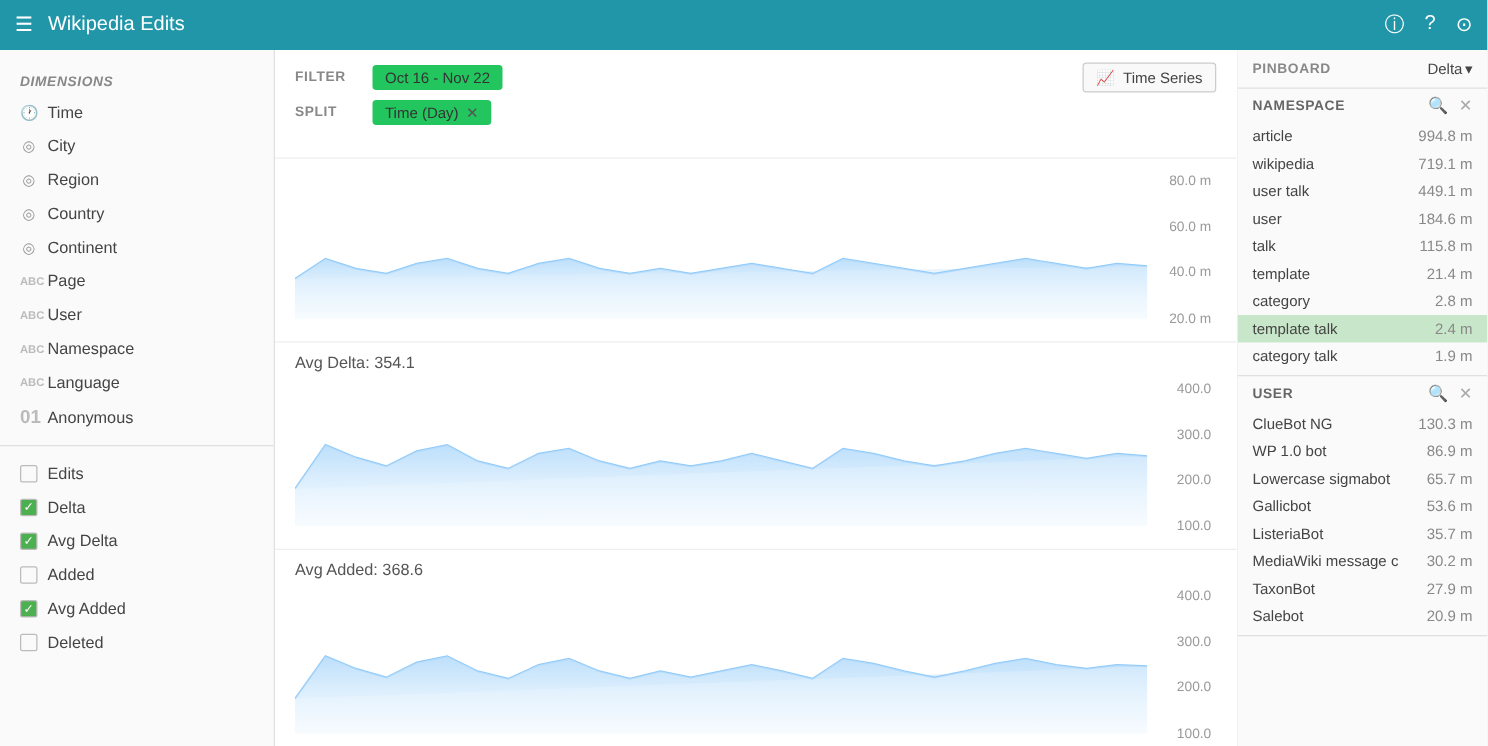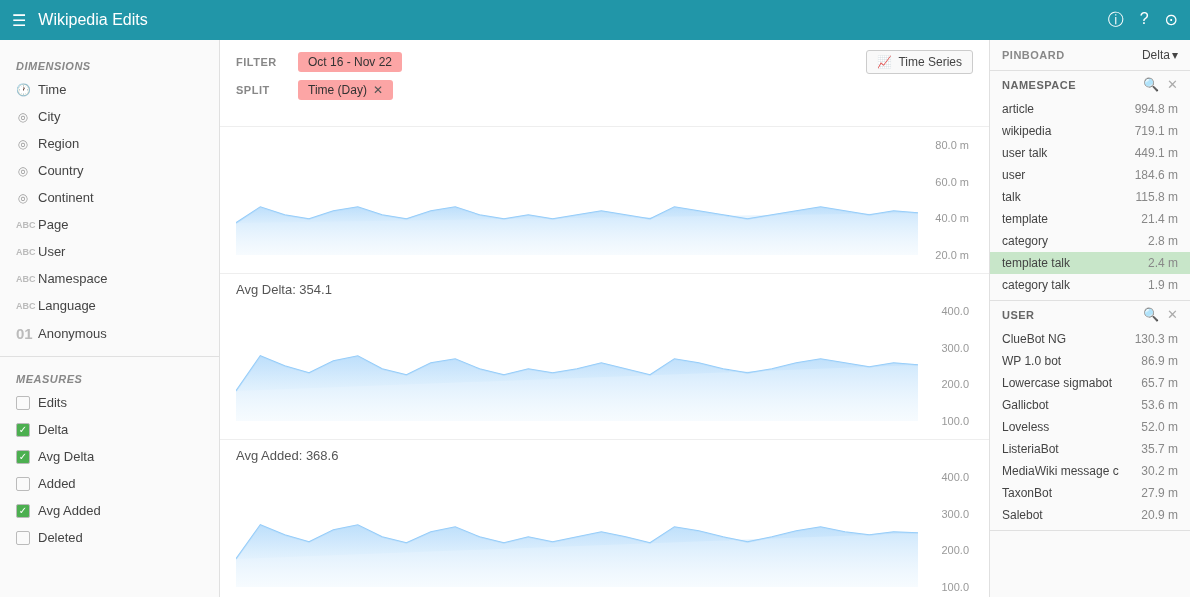--- a/index.html
+++ b/index.html
@@ -23,21 +23,21 @@
     .sidebar-divider { height: 1px; background: #e0e0e0; margin: 8px 0; }
 
     
     .center { flex: 1; background: #fff; overflow-y: auto; border-right: 1px solid #e0e0e0; }
 
     
     .filter-bar { padding: 10px 16px; background: #fff; border-bottom: 1px solid #eee; }
     .filter-row { display: flex; align-items: center; margin-bottom: 6px; gap: 12px; }
     .filter-row:last-child { margin-bottom: 16px; }
     .filter-label { font-size: 11px; font-weight: 600; color: #888; width: 50px; letter-spacing: 0.5px; }
-    .filter-chip { background: #fca5a5; border-radius: 3px; padding: 3px 10px; font-size: 12px; color: #333; display: flex; align-items: center; gap: 6px; }
+    .filter-chip { background: #22c55e; border-radius: 3px; padding: 3px 10px; font-size: 12px; color: #333; display: flex; align-items: center; gap: 6px; }
     .filter-chip-x { cursor: pointer; color: #555; }
     .time-series-btn { margin-left: auto; border: 1px solid #ccc; background: #f9f9f9; border-radius: 3px; padding: 4px 10px; font-size: 12px; cursor: pointer; display: flex; align-items: center; gap: 6px; color: #444; }
 
     
     .charts-area { padding: 0; }
     .chart-section { border-bottom: 1px solid #eee; padding: 8px 16px 8px 16px; }
     .chart-title { font-size: 13px; color: #555; margin-bottom: 4px; font-weight: 400; }
     .chart-container { display: flex; align-items: stretch; height: 130px; }
     .chart-svg-area { flex: 1; position: relative; overflow: hidden; }
     .chart-y-axis { width: 55px; display: flex; flex-direction: column; justify-content: space-between; align-items: flex-end; padding: 4px 4px 4px 0; font-size: 11px; color: #999; }
@@ -114,21 +114,20 @@
       <span class="sidebar-item-icon" style="font-size:9px;font-weight:bold;color:#bbb;">ABC</span>
       <span class="sidebar-item-label">Language</span>
     </div>
     <div class="sidebar-item">
       <span class="sidebar-item-icon" style="font-size:15px;font-weight:bold;color:#bbb;">01</span>
       <span class="sidebar-item-label">Anonymous</span>
     </div>
 
     <div class="sidebar-divider"></div>
 
-    <div class="sidebar-section-title">MEASURES</div>
 
     <div class="sidebar-item">
       <span style="width:14px;height:14px;border:1px solid #bbb;border-radius:2px;display:inline-block;flex-shrink:0;"></span>
       <span class="sidebar-item-label">Edits</span>
     </div>
     <div class="sidebar-item">
       <span style="width:14px;height:14px;border:1px solid #bbb;border-radius:2px;background:#4caf50;display:inline-flex;align-items:center;justify-content:center;flex-shrink:0;">
           <span style="color:white;font-size:10px;">✓</span>
         </span>
       <span class="sidebar-item-label">Delta</span>
@@ -328,24 +327,20 @@
       </div>
       <div class="panel-row">
         <span>Lowercase sigmabot</span>
         <span class="panel-row-value">65.7 m</span>
       </div>
       <div class="panel-row">
         <span>Gallicbot</span>
         <span class="panel-row-value">53.6 m</span>
       </div>
       <div class="panel-row">
-        <span>Loveless</span>
-        <span class="panel-row-value">52.0 m</span>
-      </div>
-      <div class="panel-row">
         <span>ListeriaBot</span>
         <span class="panel-row-value">35.7 m</span>
       </div>
       <div class="panel-row">
         <span>MediaWiki message c</span>
         <span class="panel-row-value">30.2 m</span>
       </div>
       <div class="panel-row">
         <span>TaxonBot</span>
         <span class="panel-row-value">27.9 m</span>

